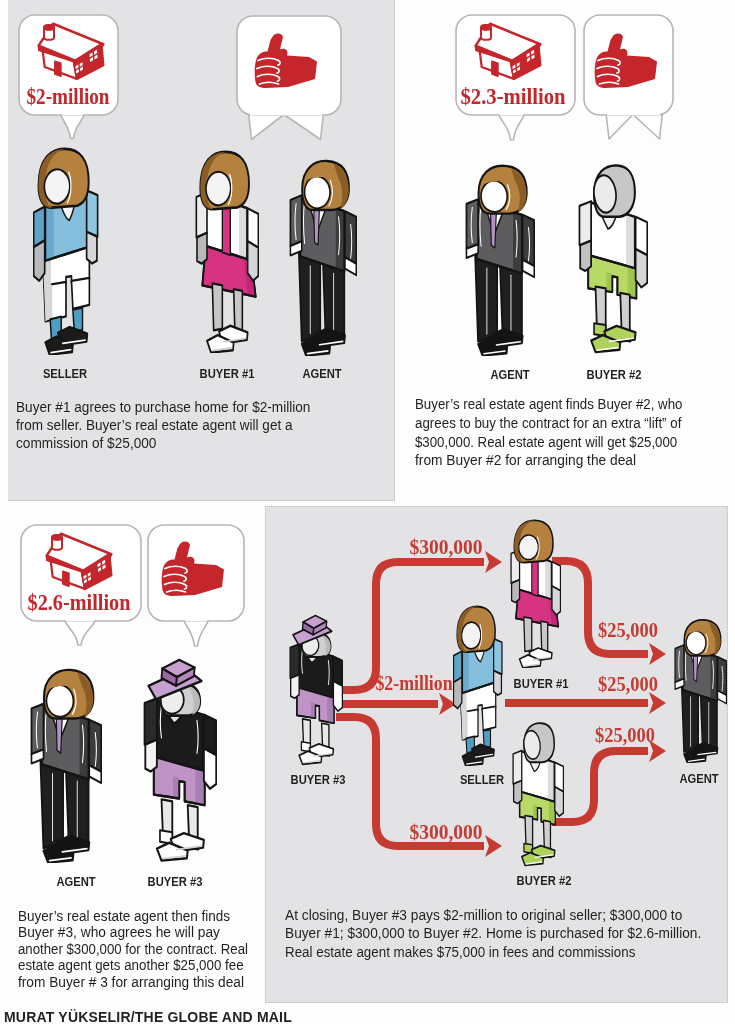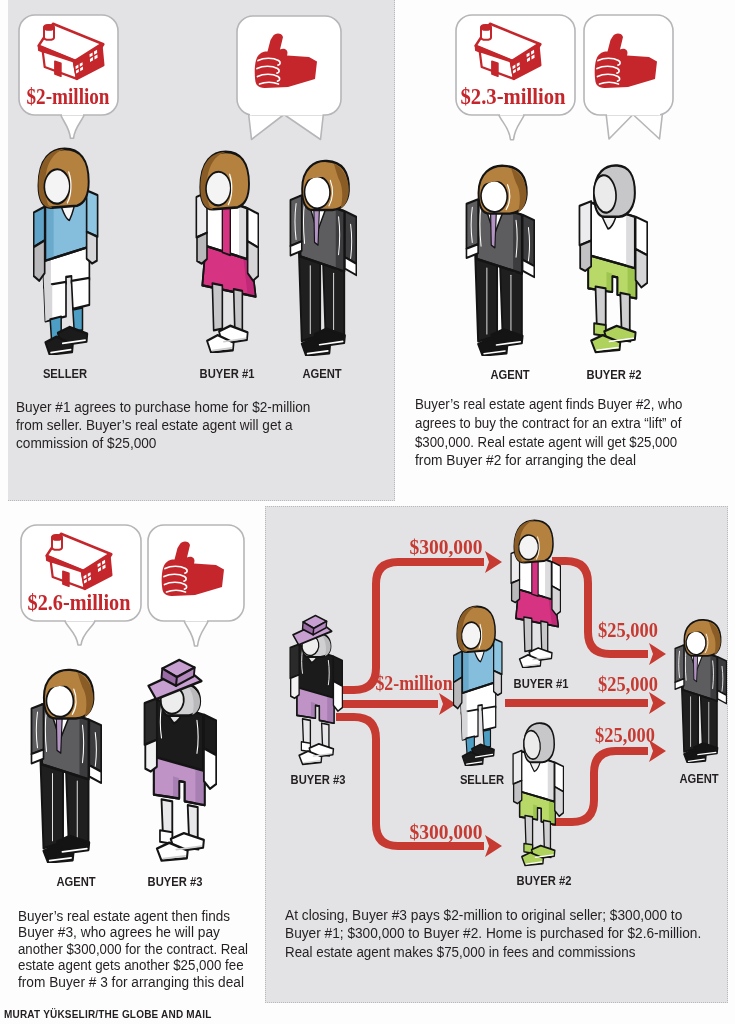--- a/index.html
+++ b/index.html
@@ -8,21 +8,21 @@
 .abs { position:absolute; }
 .panel { position:absolute; background:#e3e3e5; }
 .lab { position:absolute; transform:translateX(-50%) scaleX(0.83); font-weight:bold;
   color:#231f20; white-space:nowrap; }
 .cap { position:absolute; font-size:14.7px; line-height:normal; color:#231f20;
   transform-origin:0 0; white-space:nowrap; }
 .bubtxt { font-family:"Liberation Serif", serif; font-weight:bold; font-size:23px;
   fill:#c4262b; }
 .rlab { position:absolute; font-family:"Liberation Serif", serif; font-weight:bold;
   font-size:20px; color:#c63a32; white-space:nowrap; }
-.foot { position:absolute; left:4px; top:1009px; font-size:10px; font-weight:bold;
+.foot { position:absolute; left:4px; top:1009px; font-size:14px; font-weight:bold;
   color:#231f20; letter-spacing:0.2px; }
 </style></head>
 <body>
 <div id="page">
 <div class="panel" style="left:8px;top:0;width:387px;height:501px;border-right:1px dotted #b9b9bb;border-bottom:1px dotted #b9b9bb"></div>
 <div class="panel" style="left:265px;top:506px;width:463px;height:497px;border:1px dotted #b9b9bb"></div>
 
 <svg class="abs" style="left:0;top:0" width="735" height="1024" viewBox="0 0 735 1024">
 <g fill="none" stroke="#c63a32" stroke-width="8">
 <path d="M336,690 L354,690 Q376,690 376,668 L376,584 Q376,562 398,562 L484,562"></path>

